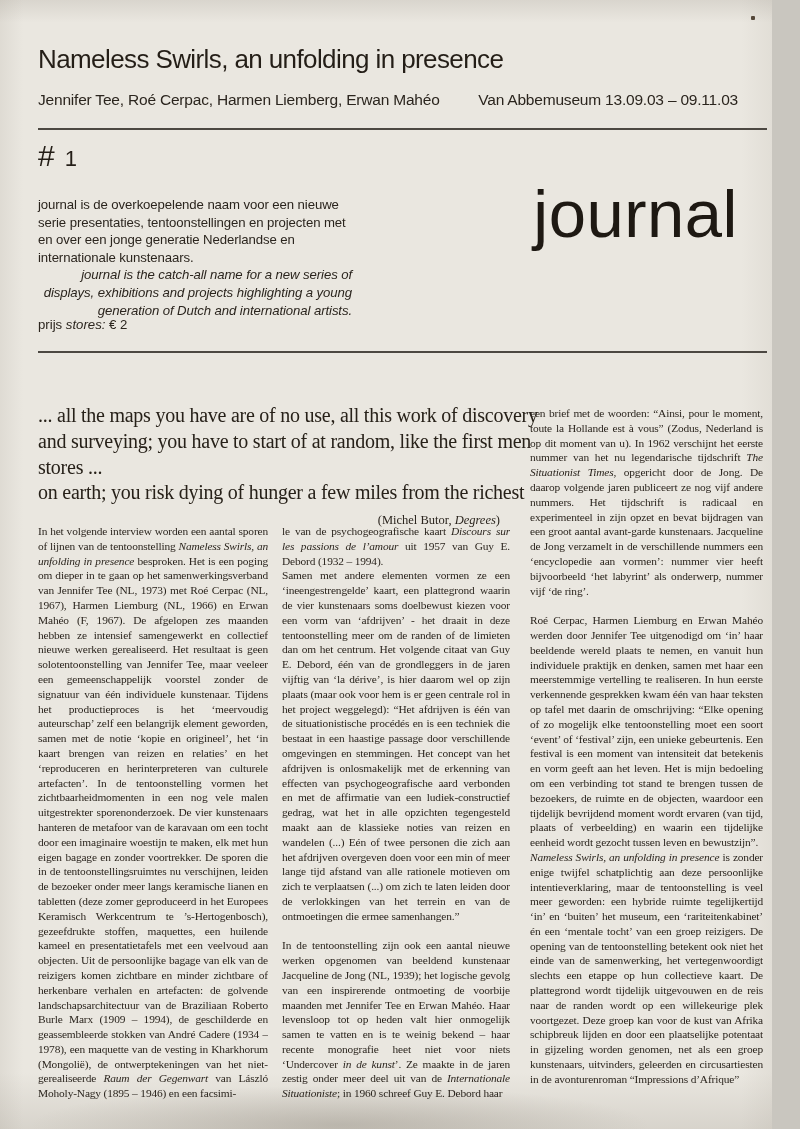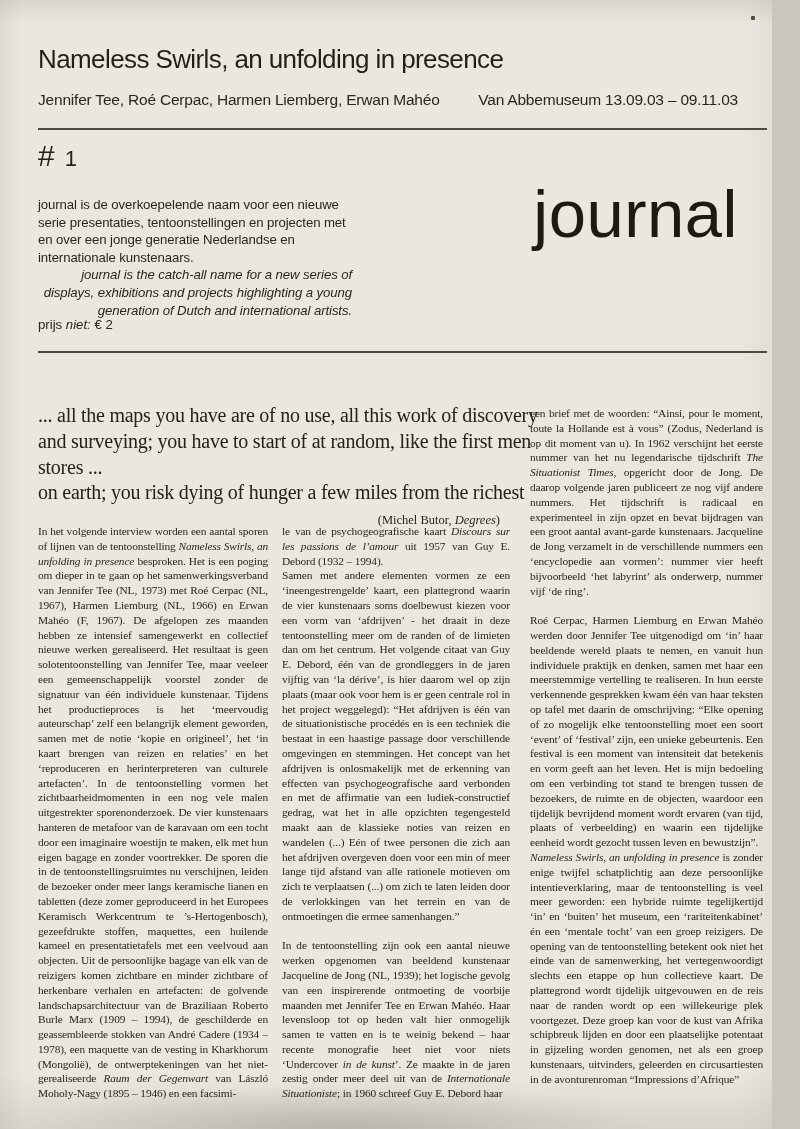--- a/index.html
+++ b/index.html
@@ -97,21 +97,21 @@
 
   <div class="issue-number">
     <span class="hash">#</span><span class="num">1</span>
   </div>
 
   <div class="about">
     <p class="about-nl">journal is de overkoepelende naam voor een nieuwe serie presentaties, tentoonstellingen en projecten met en over een jonge generatie Nederlandse en internationale kunstenaars.</p>
     <p class="about-en">journal is the catch-all name for a new series of displays, exhibitions and projects highlighting a young generation of Dutch and international artists.</p>
   </div>
 
-  <div class="price"><span>prijs </span><i>niet:</i><span> € 2</span></div>
+  <div class="price"><span>prijs </span><i>stores:</i><span> € 2</span></div>
 
   <div class="wordmark">journal</div>
 
   <div class="rule rule-2"></div>
 
   <section class="quote-block">
     <div class="quote-lines">
         <div>... all the maps you have are of no use, all this work of discovery</div>
         <div>and surveying; you have to start of at random, like the first men</div>
         <div>stores ...</div>

